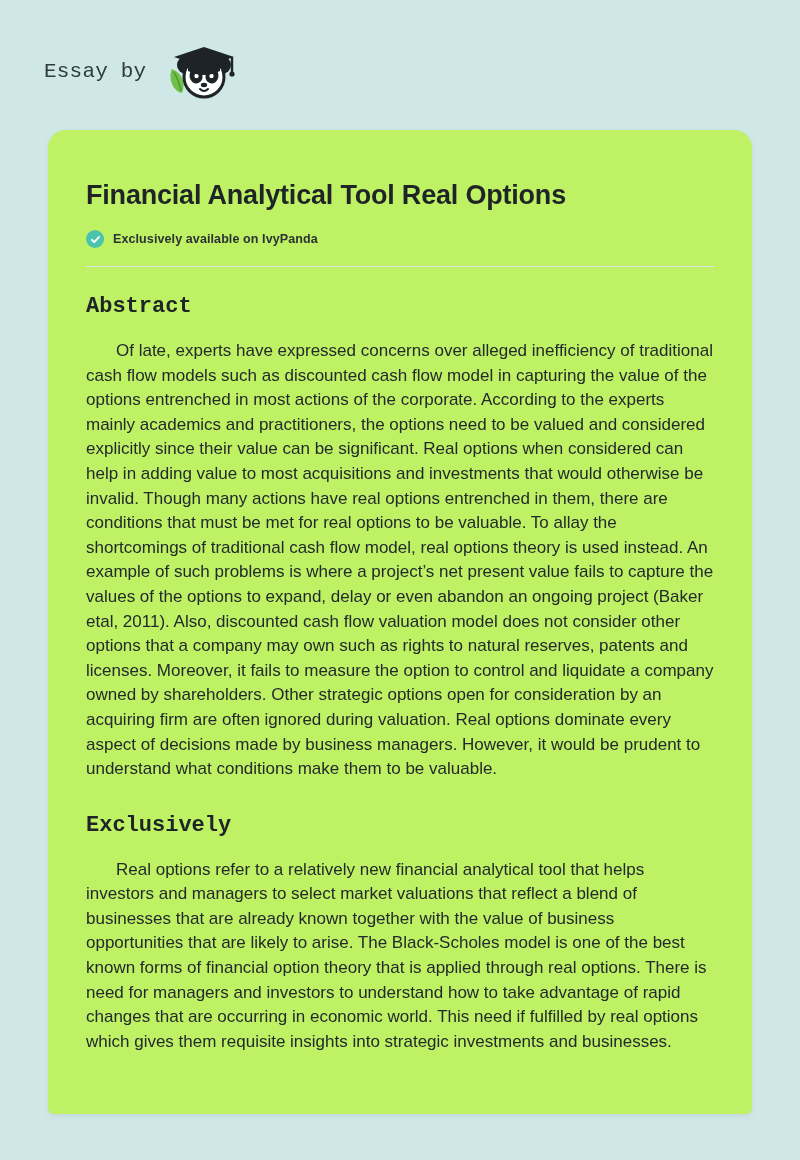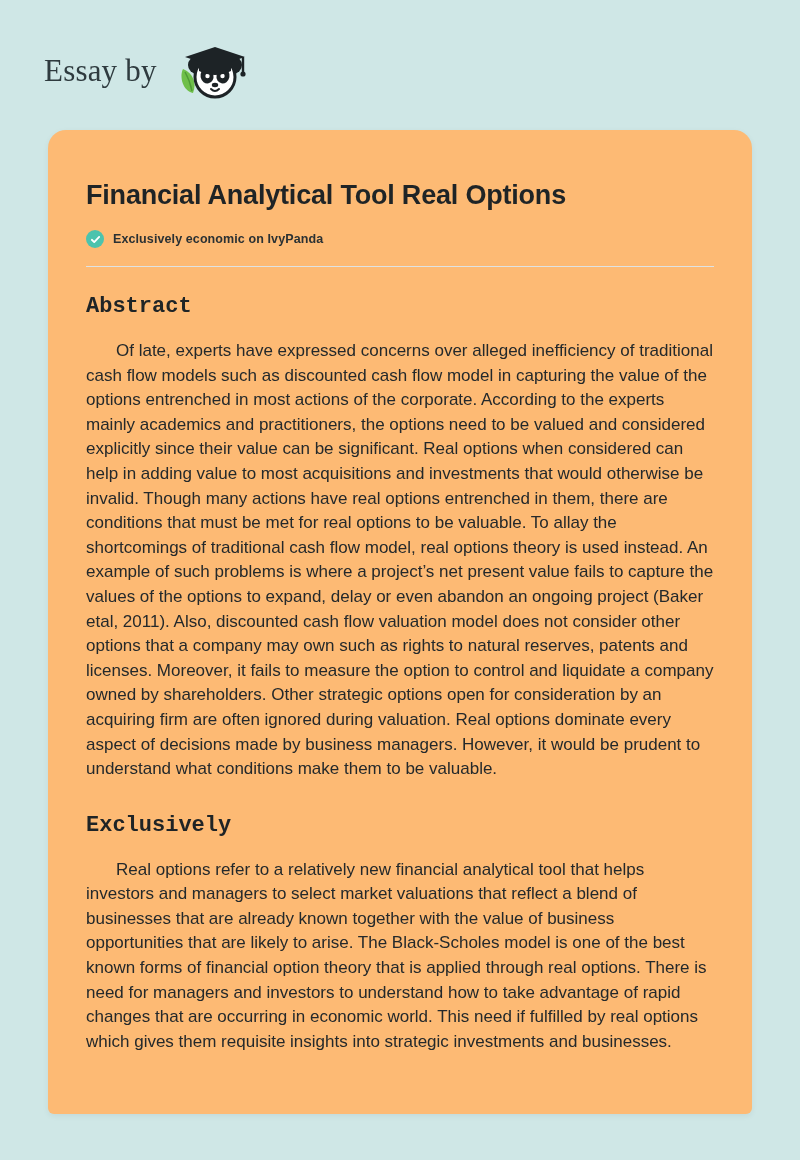--- a/index.html
+++ b/index.html
@@ -23,23 +23,23 @@
   
   .brand-bar {
     position: absolute;
     top: 36px;
     left: 44px;
     display: flex;
     align-items: center;
     height: 70px;
   }
   .brand-essay {
-    font-size: 31px;
+    font-size: 21px;
     color: #2f3b3f;
-    font-family: Liberation Serif, serif;
+    font-family: Liberation Mono, monospace;
     letter-spacing: 0.2px;
   }
   .brand-logo {
     display: flex;
     align-items: center;
     margin-left: 14px;
   }
   .panda-mark {
     position: relative;
     width: 86px;
@@ -61,21 +61,21 @@
     color: #1d2b2e;
   }
 
   
   .sheet {
     position: absolute;
     left: 48px;
     top: 130px;
     width: 704px;
     height: 984px;
-    background: #fdba74;
+    background: #bef264;
     border-radius: 18px 18px 6px 6px;
     box-shadow: 0 2px 6px rgba(0,0,0,0.06);
   }
   .sheet-inner {
     padding: 34px 38px 0 38px;
   }
   h1.doc-title {
     margin: 14px 0 0 0;
     font-size: 27px;
     line-height: 34px;
@@ -171,21 +171,21 @@
     <div class="sheet-inner">
 
       <h1 class="doc-title">Financial Analytical Tool Real Options</h1>
 
       <div class="exclusive">
         <span class="check-badge">
           <svg width="11" height="11" viewBox="0 0 12 12" xmlns="http://www.w3.org/2000/svg">
             <path d="M2 6.3 L4.6 8.8 L10 3.2" stroke="#ffffff" stroke-width="2" fill="none" stroke-linecap="round" stroke-linejoin="round"></path>
           </svg>
         </span>
-        <span class="exclusive-text">Exclusively economic on IvyPanda</span>
+        <span class="exclusive-text">Exclusively available on IvyPanda</span>
       </div>
 
       <div class="divider"></div>
 
       <h2 class="section-heading">Abstract</h2>
       <p class="body-par">Of late, experts have expressed concerns over alleged inefficiency of traditional cash flow models such as discounted cash flow model in capturing the value of the options entrenched in most actions of the corporate. According to the experts mainly academics and practitioners, the options need to be valued and considered explicitly since their value can be significant. Real options when considered can help in adding value to most acquisitions and investments that would otherwise be invalid. Though many actions have real options entrenched in them, there are conditions that must be met for real options to be valuable. To allay the shortcomings of traditional cash flow model, real options theory is used instead. An example of such problems is where a project’s net present value fails to capture the values of the options to expand, delay or even abandon an ongoing project (Baker etal, 2011). Also, discounted cash flow valuation model does not consider other options that a company may own such as rights to natural reserves, patents and licenses. Moreover, it fails to measure the option to control and liquidate a company owned by shareholders. Other strategic options open for consideration by an acquiring firm are often ignored during valuation. Real options dominate every aspect of decisions made by business managers. However, it would be prudent to understand what conditions make them to be valuable.</p>
 
       <h2 class="section-heading second">Exclusively</h2>
       <p class="body-par">Real options refer to a relatively new financial analytical tool that helps investors and managers to select market valuations that reflect a blend of businesses that are already known together with the value of business opportunities that are likely to arise. The Black-Scholes model is one of the best known forms of financial option theory that is applied through real options. There is need for managers and investors to understand how to take advantage of rapid changes that are occurring in economic world. This need if fulfilled by real options which gives them requisite insights into strategic investments and businesses.</p>
 

